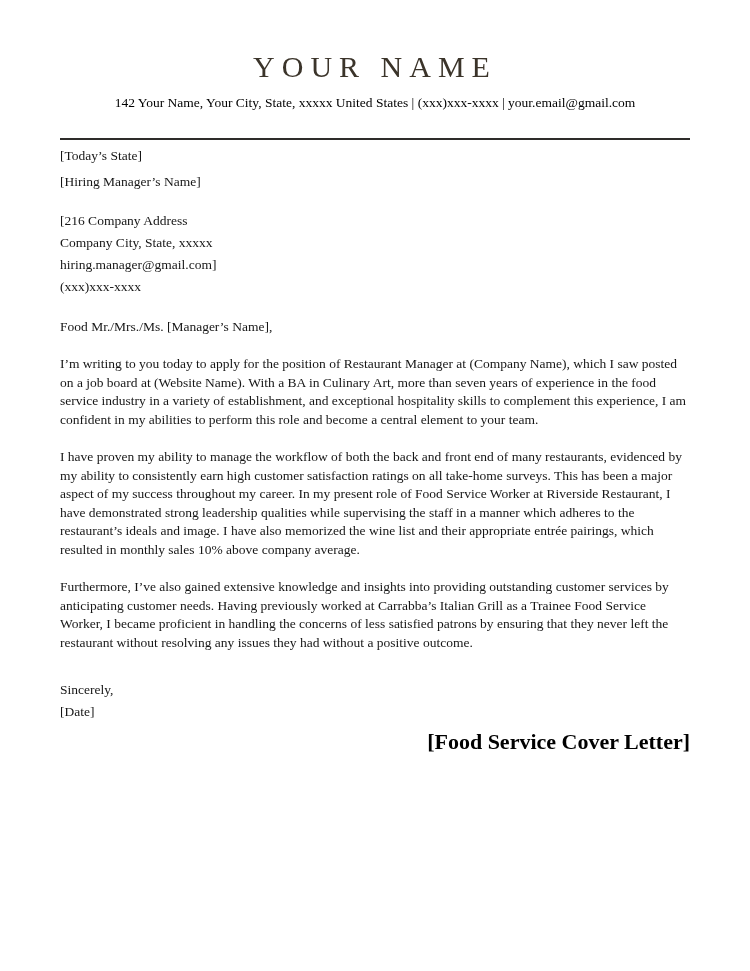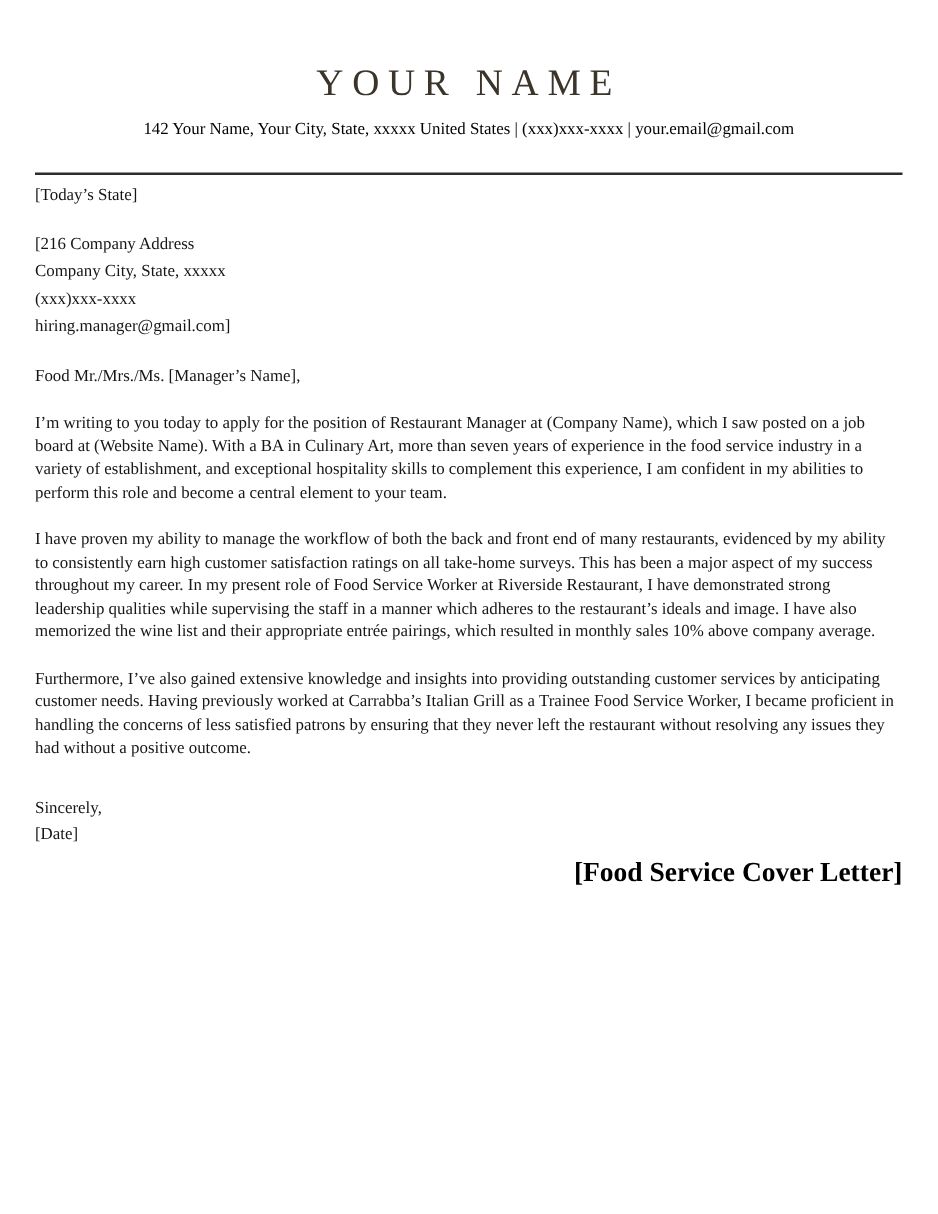--- a/index.html
+++ b/index.html
@@ -4,21 +4,21 @@
 <style>
   html, body { margin: 0; padding: 0; }
   body {
     width: 750px;
     height: 971px;
     background: #ffffff;
     font-family: "Liberation Serif", "DejaVu Serif", serif;
     color: #1a1a1a;
     overflow: hidden;
   }
-  .page { padding: 0 28px; box-sizing: border-box; }
+  .page { padding: 0 60px; box-sizing: border-box; }
 
   
   .header { text-align: center; padding-top: 50px; }
   .header-name {
     font-size: 30px;
     font-weight: 400;
     letter-spacing: 7px;
     color: #3b342a;
     margin: 0;
     line-height: 1.15;
@@ -66,26 +66,27 @@
     <h1 class="header-name">YOUR NAME</h1>
     <div class="header-contact">142 Your Name, Your City, State, xxxxx United States | (xxx)xxx-xxxx | your.email@gmail.com</div>
   </div>
 
   <hr class="divider">
 
   <div class="letter">
 
     <p class="line-item first-line">[Today’s State]</p>
 
+    <p class="line-item">[Hiring Manager’s Name]</p>
 
     <div class="addr">
       <p>[216 Company Address</p>
       <p>Company City, State, xxxxx</p>
+      <p>hiring.manager@gmail.com]</p>
       <p>(xxx)xxx-xxxx</p>
-      <p>hiring.manager@gmail.com]</p>
     </div>
 
     <p class="para salutation">Food Mr./Mrs./Ms. [Manager’s Name],</p>
 
     <p class="para">I’m writing to you today to apply for the position of Restaurant Manager at (Company Name), which I saw posted on a job board at (Website Name). With a BA in Culinary Art, more than seven years of experience in the food service industry in a variety of establishment, and exceptional hospitality skills to complement this experience, I am confident in my abilities to perform this role and become a central element to your team.</p>
 
     <p class="para">I have proven my ability to manage the workflow of both the back and front end of many restaurants, evidenced by my ability to consistently earn high customer satisfaction ratings on all take-home surveys. This has been a major aspect of my success throughout my career. In my present role of Food Service Worker at Riverside Restaurant, I have demonstrated strong leadership qualities while supervising the staff in a manner which adheres to the restaurant’s ideals and image. I have also memorized the wine list and their appropriate entrée pairings, which resulted in monthly sales 10% above company average.</p>
 
     <p class="para">Furthermore, I’ve also gained extensive knowledge and insights into providing outstanding customer services by anticipating customer needs. Having previously worked at Carrabba’s Italian Grill as a Trainee Food Service Worker, I became proficient in handling the concerns of less satisfied patrons by ensuring that they never left the restaurant without resolving any issues they had without a positive outcome.</p>
 

